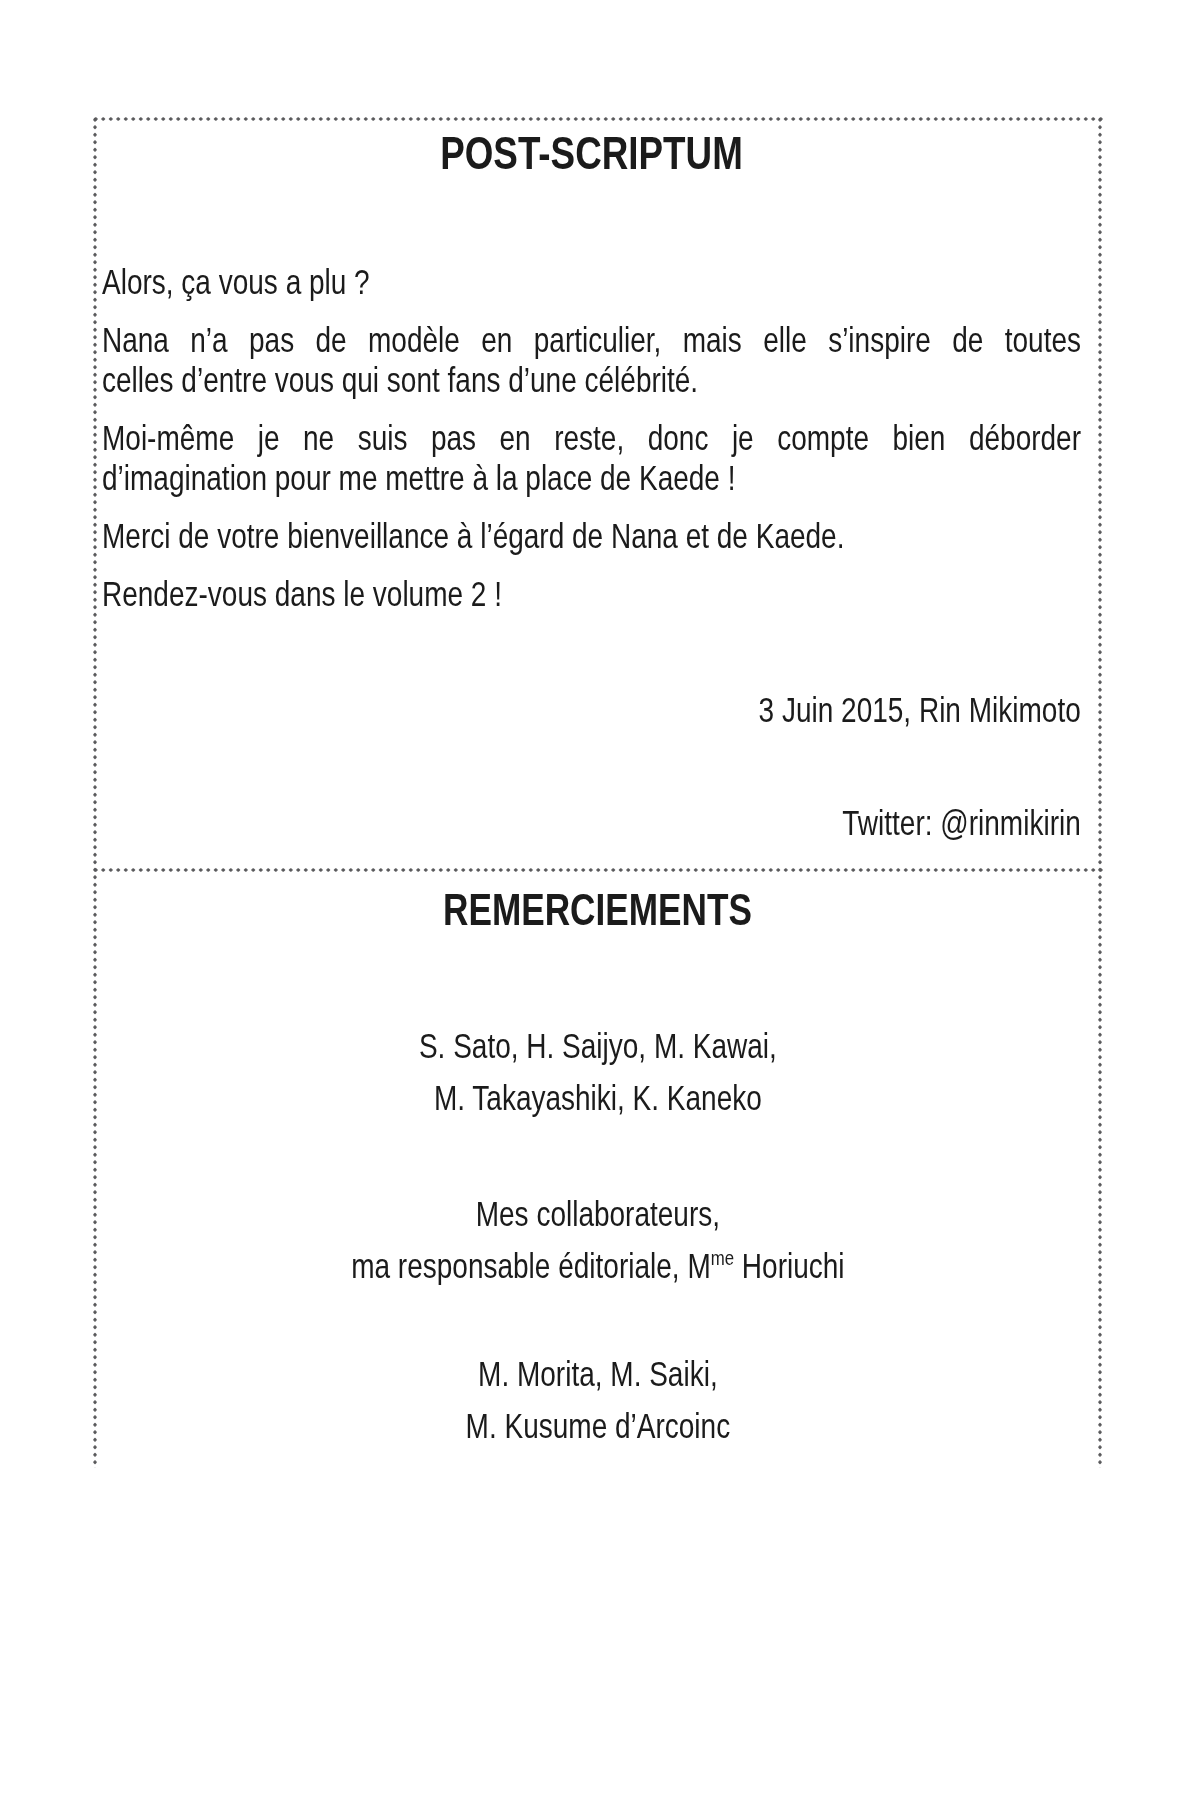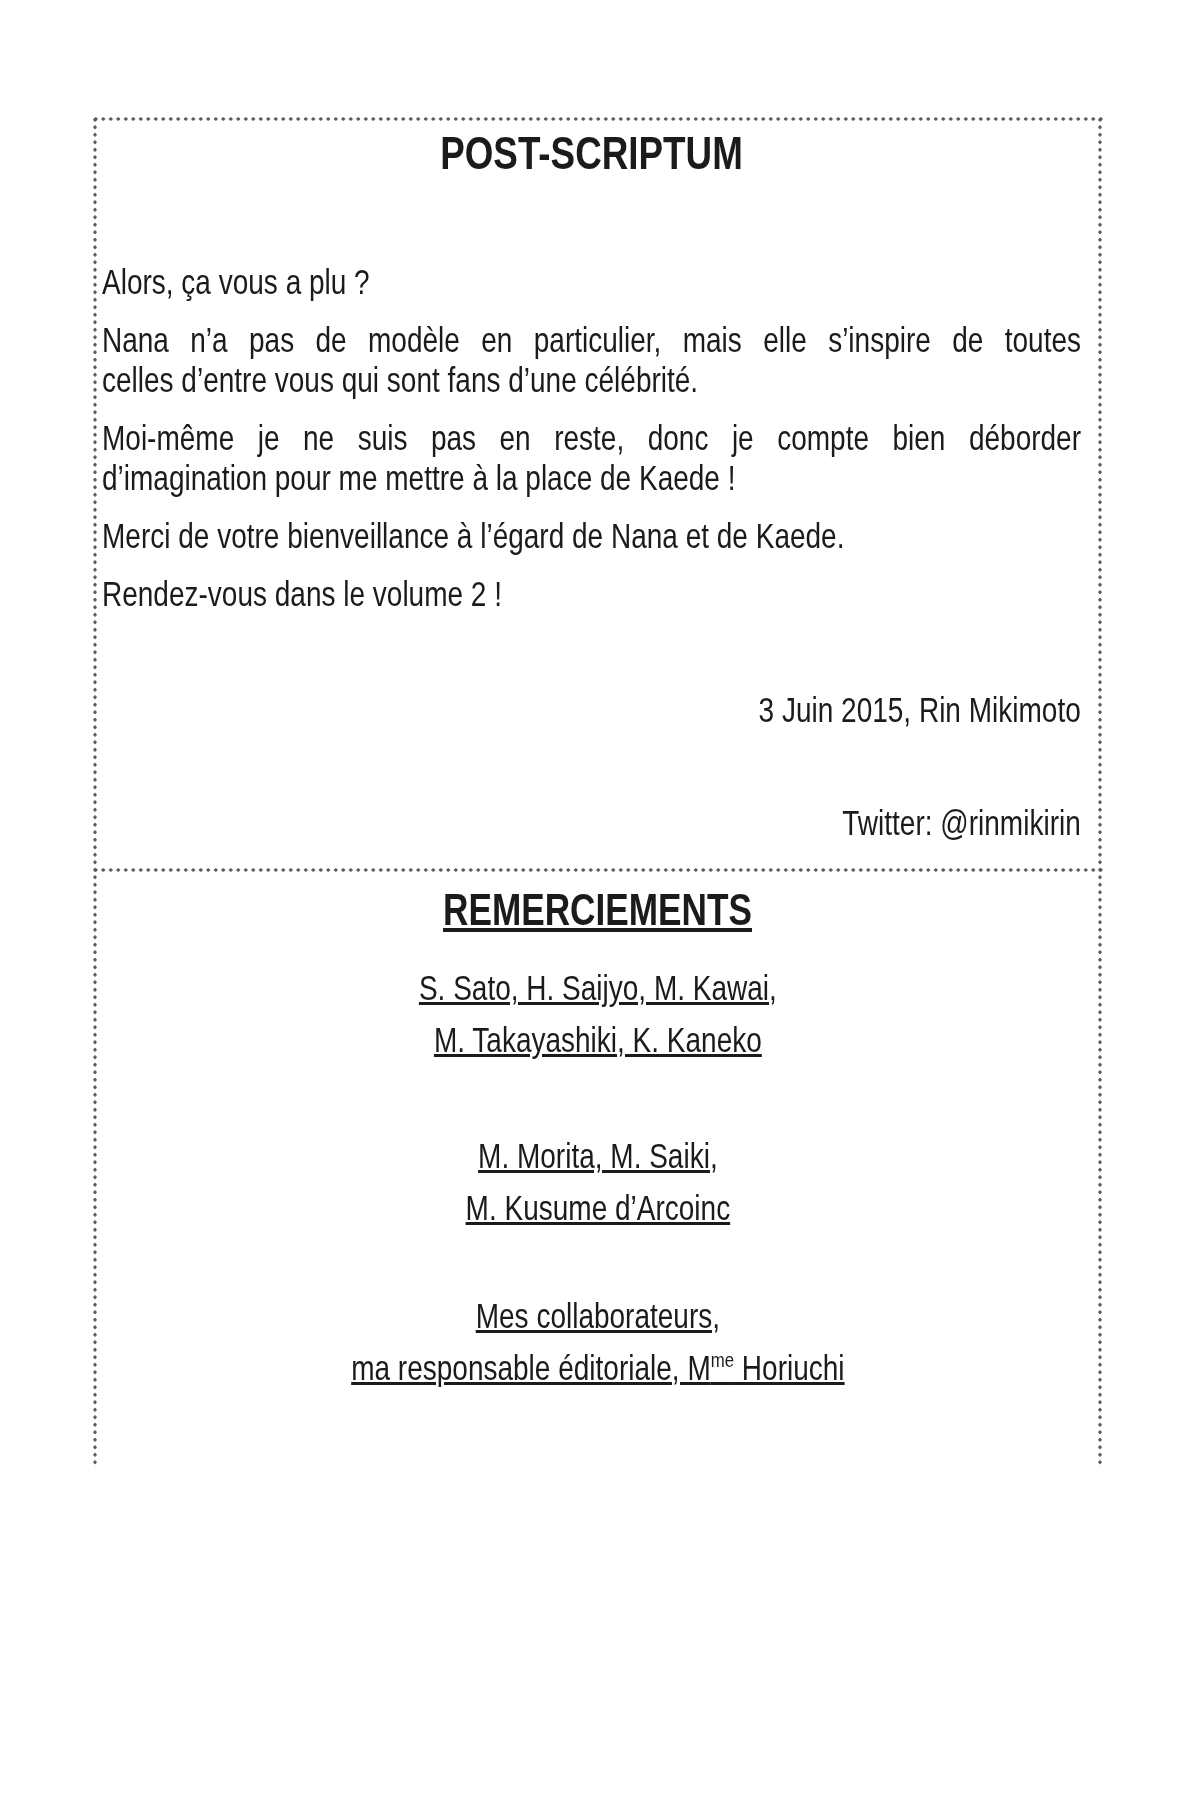--- a/index.html
+++ b/index.html
@@ -36,21 +36,21 @@
     background-repeat:repeat-y;
   }
   .edge.top{top:0;}
   .edge.bottom{bottom:0;}
   .edge.left{left:0;}
   .edge.right{right:0;}
   .edge.divider{top:751px;}
 
   
   .sec1{position:absolute;top:0;left:0;right:0;height:753px;padding:0 22px 0 10px;box-sizing:border-box;}
-  .sec2{position:absolute;top:753px;left:0;right:0;bottom:0;padding:0 16px;box-sizing:border-box;text-decoration:underline;}
+  .sec2{position:absolute;top:753px;left:0;right:0;bottom:0;padding:0 16px;box-sizing:border-box;}
 
   h1,h2{
     margin:0;font-weight:700;color:var(--text);
     text-align:center;white-space:nowrap;
   }
   h1{
     margin-top:14px;font-size:46px;line-height:46px;
     transform:scaleX(0.80);transform-origin:50% 0;
   }
   h2{
@@ -67,21 +67,21 @@
   .line{
     font-size:35px;line-height:40px;
     white-space:normal;
     text-align:left;
   }
   .line.just{text-align:justify;text-align-last:justify;}
 
   .sig{margin-top:76px;font-size:35px;line-height:40px;white-space:nowrap;}
   .twitter{margin-top:73px;font-size:35px;line-height:40px;white-space:nowrap;}
 
-  .groups{margin-top:30px;}
+  .groups{margin-top:88px;}
   .group + .group{margin-top:64px;}
   .group:nth-child(3){margin-top:56px;}
   .gline{
     font-size:35px;line-height:52px;text-align:center;white-space:nowrap;
     width:125%;margin-left:-12.5%;
     transform:scaleX(0.80);transform-origin:50% 0;
   }
   .gline sup{font-size:60%;line-height:0;}
 </style>
 </head>
@@ -122,26 +122,26 @@
     </section>
 
     <section class="sec2">
       <h2>REMERCIEMENTS</h2>
       <div class="groups">
           <div class="group">
             <div class="gline"><span>S. Sato, H. Saijyo, M. Kawai,</span></div>
             <div class="gline"><span>M. Takayashiki, K. Kaneko</span></div>
           </div>
           <div class="group">
+            <div class="gline"><span>Mes collaborateurs,</span></div>
+            <div class="gline"><span>ma responsable éditoriale, M</span><sup>me</sup><span> Horiuchi</span></div>
+          </div>
+          <div class="group">
             <div class="gline"><span>M. Morita, M. Saiki,</span></div>
             <div class="gline"><span>M. Kusume d’Arcoinc</span></div>
-          </div>
-          <div class="group">
-            <div class="gline"><span>Mes collaborateurs,</span></div>
-            <div class="gline"><span>ma responsable éditoriale, M</span><sup>me</sup><span> Horiuchi</span></div>
           </div>
           <div class="group">
             <div class="gline"><span>&amp; U</span></div>
             <div class="gline"><span>I LOVE YOU</span></div>
           </div>
         </div>
     </section>
 
   </div>
 </div>

